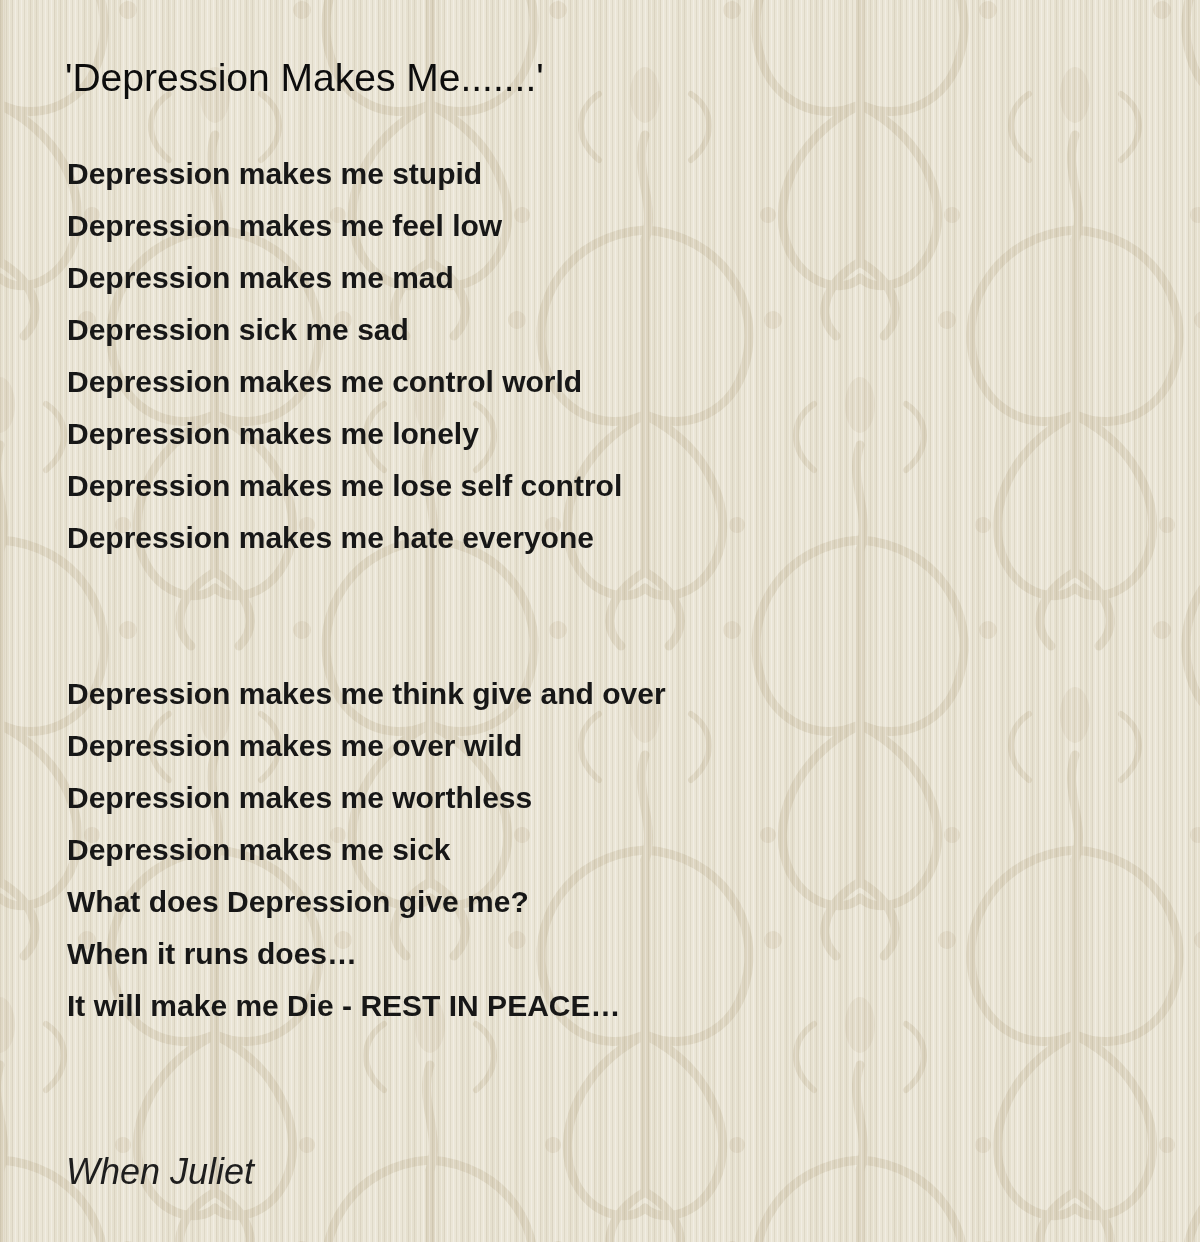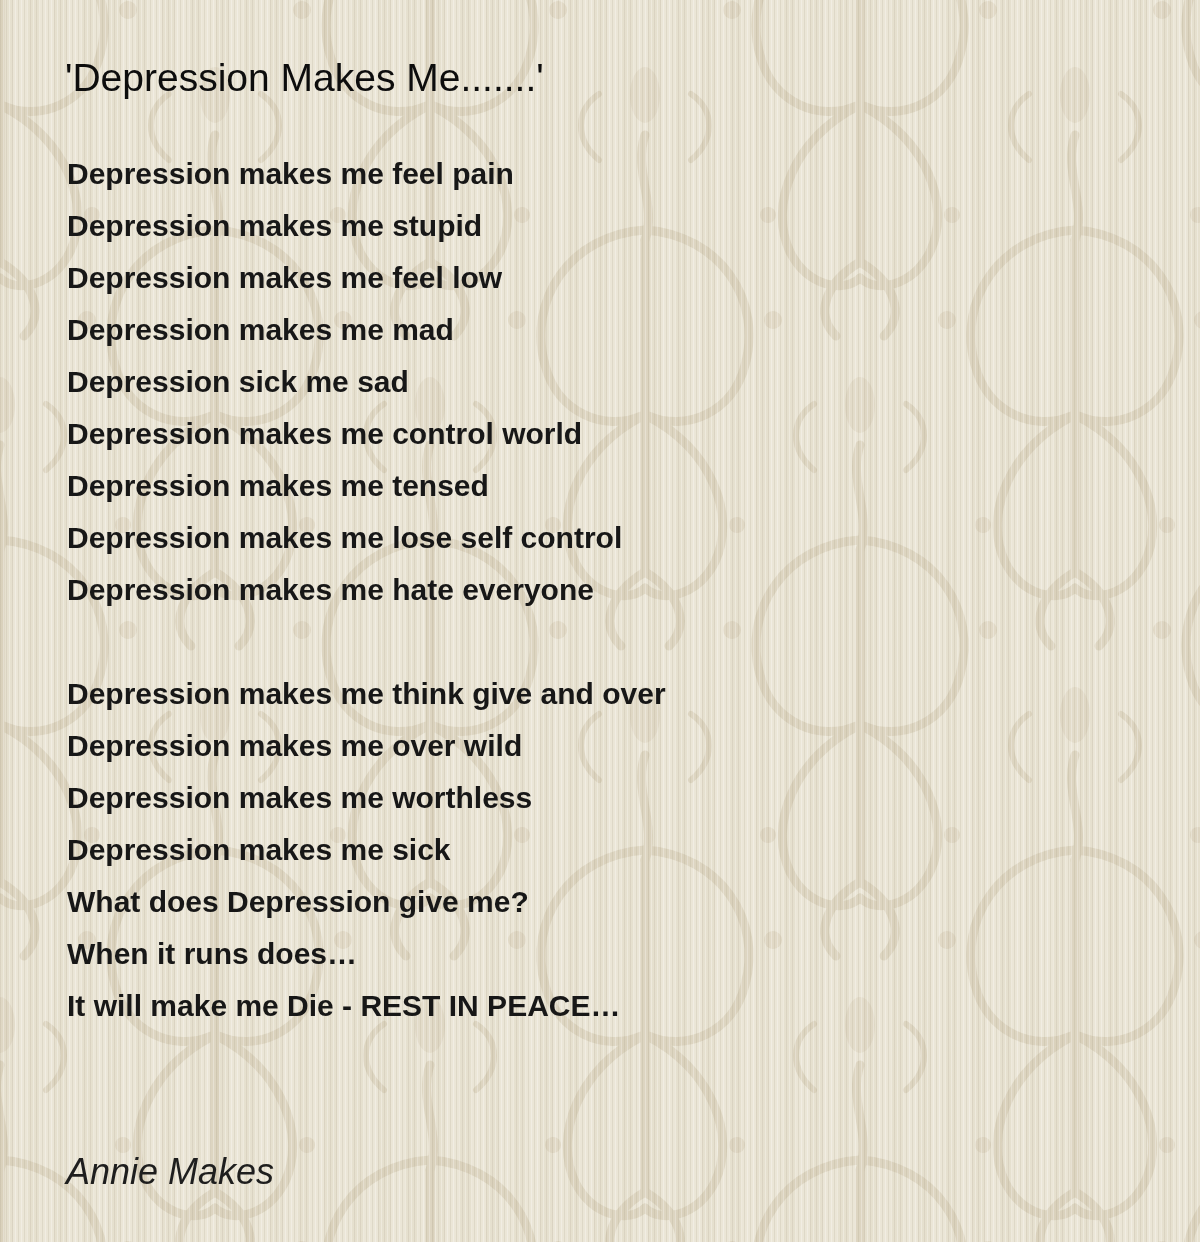--- a/index.html
+++ b/index.html
@@ -126,36 +126,35 @@
     </g>
   </svg>
 </div>
 <div class="bg-stripes"></div>
 
 <div class="content">
 
   <div class="poem-title">'Depression Makes Me.......'</div>
 
   <div class="stanza stanza-1">
-    <div class="poem-line">Depression makes me feel pain</div>
     <div class="poem-line">Depression makes me stupid</div>
     <div class="poem-line">Depression makes me feel low</div>
     <div class="poem-line">Depression makes me mad</div>
     <div class="poem-line">Depression sick me sad</div>
     <div class="poem-line">Depression makes me control world</div>
-    <div class="poem-line">Depression makes me tensed</div>
+    <div class="poem-line">Depression makes me lonely</div>
     <div class="poem-line">Depression makes me lose self control</div>
     <div class="poem-line">Depression makes me hate everyone</div>
   </div>
 
   <div class="stanza stanza-2">
     <div class="poem-line">Depression makes me think give and over</div>
     <div class="poem-line">Depression makes me over wild</div>
     <div class="poem-line">Depression makes me worthless</div>
     <div class="poem-line">Depression makes me sick</div>
     <div class="poem-line">What does Depression give me?</div>
     <div class="poem-line">When it runs does…</div>
     <div class="poem-line">It will make me Die - REST IN PEACE…</div>
   </div>
 
-  <div class="poem-author">Annie Makes</div>
+  <div class="poem-author">When Juliet</div>
 
 </div>
 
 </body></html>

